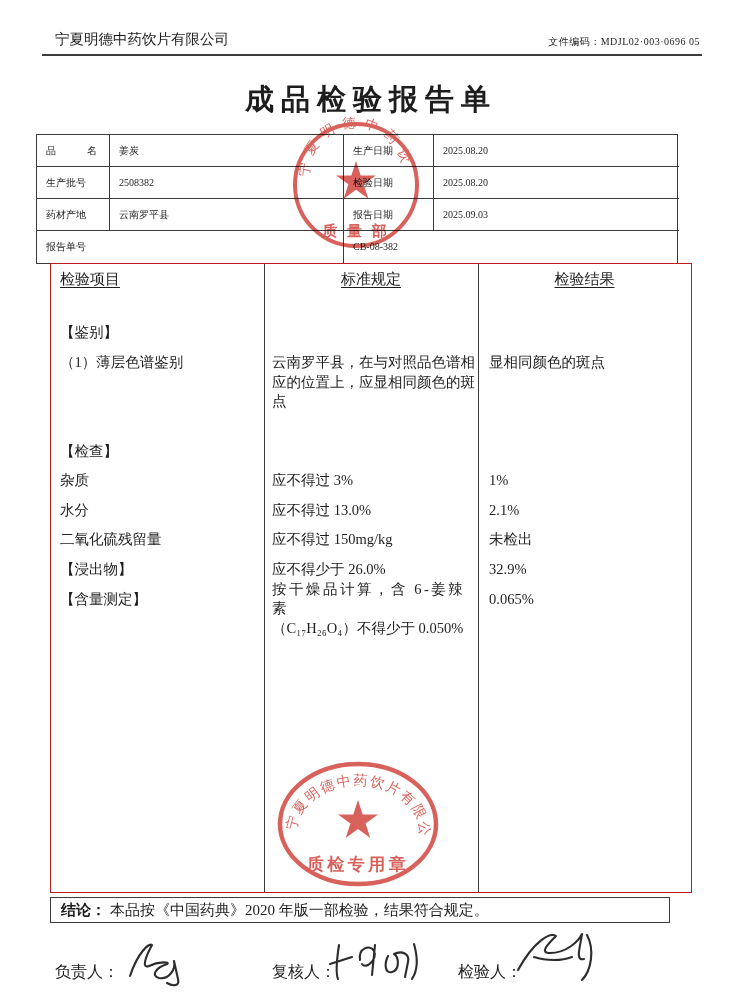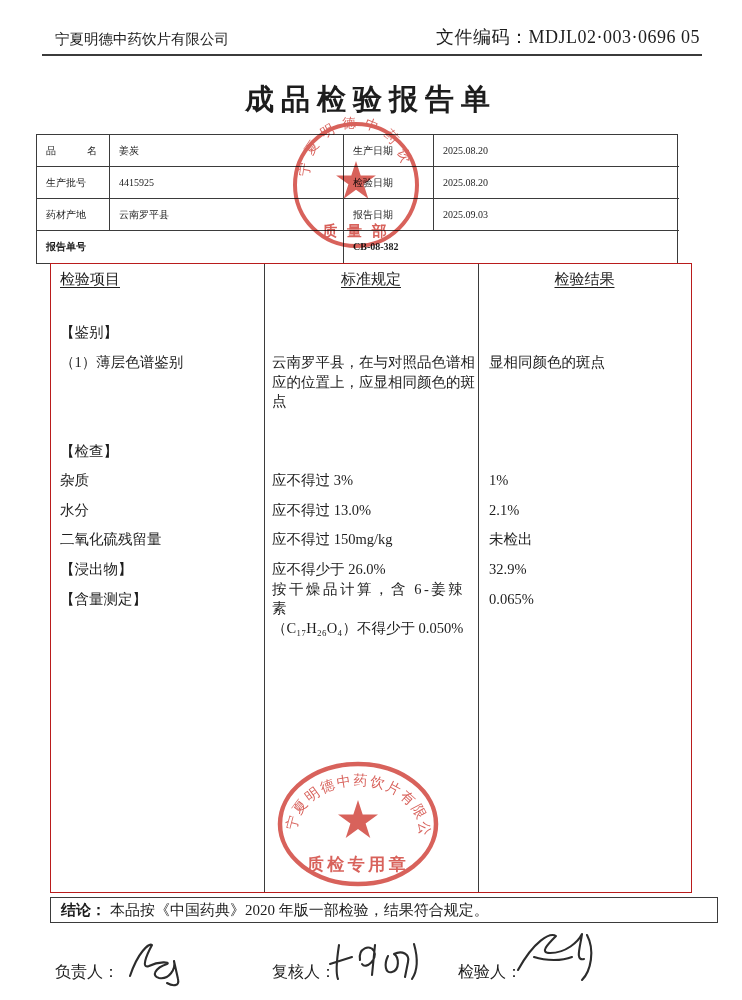--- a/index.html
+++ b/index.html
@@ -9,39 +9,39 @@
     font-family:"Liberation Serif","DejaVu Serif",serif;
     color:#1d1d1d; overflow:hidden;
   }
   
   .doc-header {
     position:absolute; left:42px; top:24px; width:660px; height:32px;
     border-bottom:2px solid #3b3b3b;
     display:flex; justify-content:space-between; align-items:flex-end;
     padding:0 2px 5px 13px; font-size:14.5px;
   }
-  .doc-code { font-size:18px; letter-spacing:.5px;margin-left:11px; }
+  .doc-code { font-size:10px; letter-spacing:.5px;margin-left:11px; }
   
   .title {
     position:absolute; top:80px; left:0; width:100%;
     text-align:center; font-size:29px; font-weight:bold; letter-spacing:7px;
   }
   
   .info-table {
     position:absolute; left:36px; top:134px; width:642px;
     display:grid; grid-template-columns:73px 234px 90px 245px;
     border:1px solid #3b3b3b; font-size:10px;
   }
   .info-table > div {
     height:32px; line-height:31px;
     border-right:1px solid #3b3b3b; border-bottom:1px solid #3b3b3b;
     padding-left:9px; overflow:hidden; white-space:nowrap;
   }
   .info-table > div.last-col { border-right:none; }
-  .info-table > div.last-row { border-bottom:none;font-weight:bold; }
+  .info-table > div.last-row { border-bottom:none; }
   .spread { text-align:justify; text-align-last:justify; padding-right:12px; }
   .span2a { grid-column:1 / 3; }
   .span2b { grid-column:3 / 5; }
   
   .main-table {
     position:absolute; left:50px; top:263px; width:642px; height:630px;
     border:1px solid #b91c1c; font-size:14.5px;
   }
   .mt-divider { position:absolute; top:0; height:100%; width:0; border-left:1px solid #3b3b3b; }
   .d1 { left:213px; } .d2 { left:427px; }
@@ -50,21 +50,21 @@
   .mt-header .h2 { width:214px; text-align:center; }
   .mt-header .h3 { flex:1; text-align:center; }
   .mt-header span { text-decoration:underline; text-underline-offset:3px; }
   .mt-line { display:flex; height:29.6px; align-items:center; }
   .mt-line .c1 { width:213px; padding-left:9px; }
   .mt-line .c2 { width:214px; padding-left:8px; }
   .mt-line .c3 { flex:1; padding-left:11px; }
   .jspread { letter-spacing:2.5px; }
   
   .conclusion {
-    position:absolute; left:50px; top:897px; width:668px; height:26px;
+    position:absolute; left:50px; top:897px; width:620px; height:26px;
     border:1px solid #3b3b3b; line-height:24px; font-size:15px; padding-left:10px;
     white-space:nowrap;
   }
   .conclusion b { margin-right:4px; }
   
   .sig-label { position:absolute; top:962px; font-size:16px; }
   .sig-svg { position:absolute; }
   .sig-path { stroke:#2c2c2c; stroke-width:2.1; fill:none; stroke-linecap:round; stroke-linejoin:round; }
   
   .stamp { position:absolute; opacity:.8; mix-blend-mode:multiply; pointer-events:none; }
@@ -81,21 +81,21 @@
 
   <div class="title">成品检验报告单</div>
 
   <div class="info-table">
     <div class="spread">品名</div>
     <div>姜炭</div>
     <div>生产日期</div>
     <div class="last-col">2025.08.20</div>
 
     <div>生产批号</div>
-    <div>4415925</div>
+    <div>2508382</div>
     <div>检验日期</div>
     <div class="last-col">2025.08.20</div>
 
     <div>药材产地</div>
     <div>云南罗平县</div>
     <div>报告日期</div>
     <div class="last-col">2025.09.03</div>
 
     <div class="span2a last-row">报告单号</div>
     <div class="span2b last-col last-row">CB-08-382</div>

